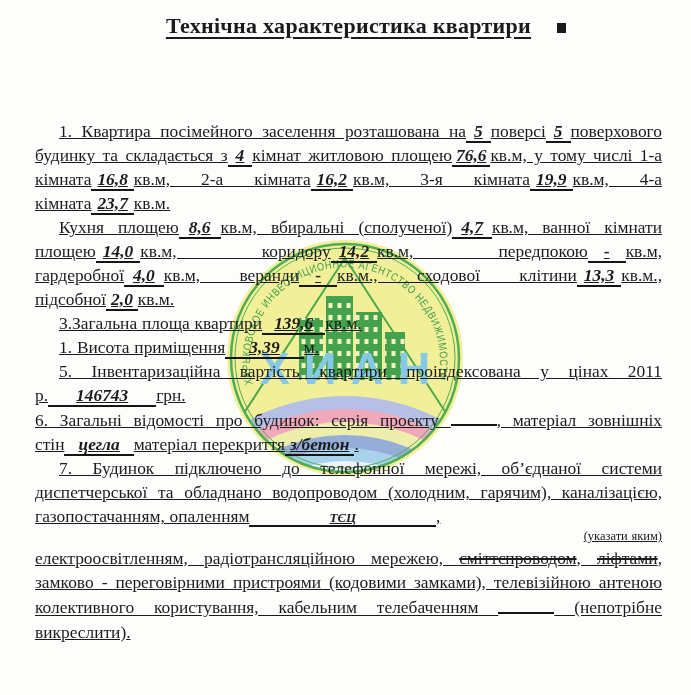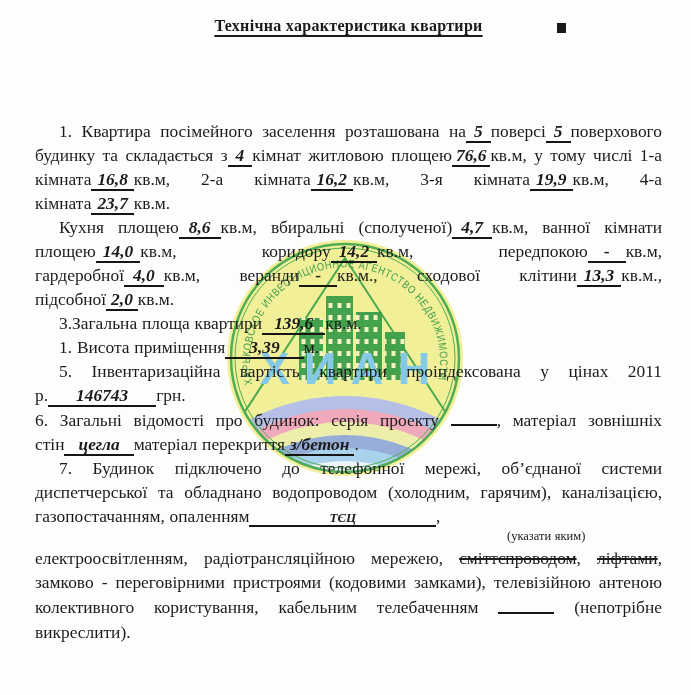--- a/index.html
+++ b/index.html
@@ -25,37 +25,37 @@
     font-family:"Liberation Sans","DejaVu Sans",sans-serif;
     font-weight:bold;font-size:45px;line-height:45px;
     letter-spacing:0.32em;text-indent:0.32em;
     color:#85c9e7;
   }
 
   
   .content{position:relative;z-index:2;padding:0 29px 0 35px;}
   .title{
     width:fit-content;margin:13px auto 0;
-    font-size:16px;line-height:26px;font-weight:bold;letter-spacing:0.3px;
+    font-size:22px;line-height:26px;font-weight:bold;letter-spacing:0.3px;
     text-decoration:underline;text-decoration-thickness:2px;text-underline-offset:4px;
   }
   .doc-body{margin-top:80px;}
   .para{
     margin:0;font-size:17.4px;line-height:24px;
-    text-align:justify;word-spacing:0.5px;
+    text-align:justify;word-spacing:0.5px;text-decoration:underline;
   }
   .indent{text-indent:24px;}
   .seg-f{font-weight:bold;font-style:italic;border-bottom:2px solid #161616;white-space:nowrap;}
   .seg-f.big{font-size:13px;}
   .seg-d{font-weight:bold;border-bottom:2px solid #161616;white-space:nowrap;}
   .seg-blank{display:inline-block;height:1.0em;border-bottom:2px solid #161616;vertical-align:baseline;}
   .seg-s{text-decoration:line-through;text-decoration-thickness:2px;}
   .note-line{
     font-size:12.5px;line-height:16px;margin:-2px 0 2px;
-    text-align:left;padding-left:472px;text-indent:0;
+    text-align:right;padding-left:472px;text-indent:0;
   }
 
   
   .artifact{position:absolute;left:557px;top:23px;width:9px;height:10px;background:#1a1a1a;z-index:3;}
 </style>
 </head>
 <body>
 
 <div class="page">
 

